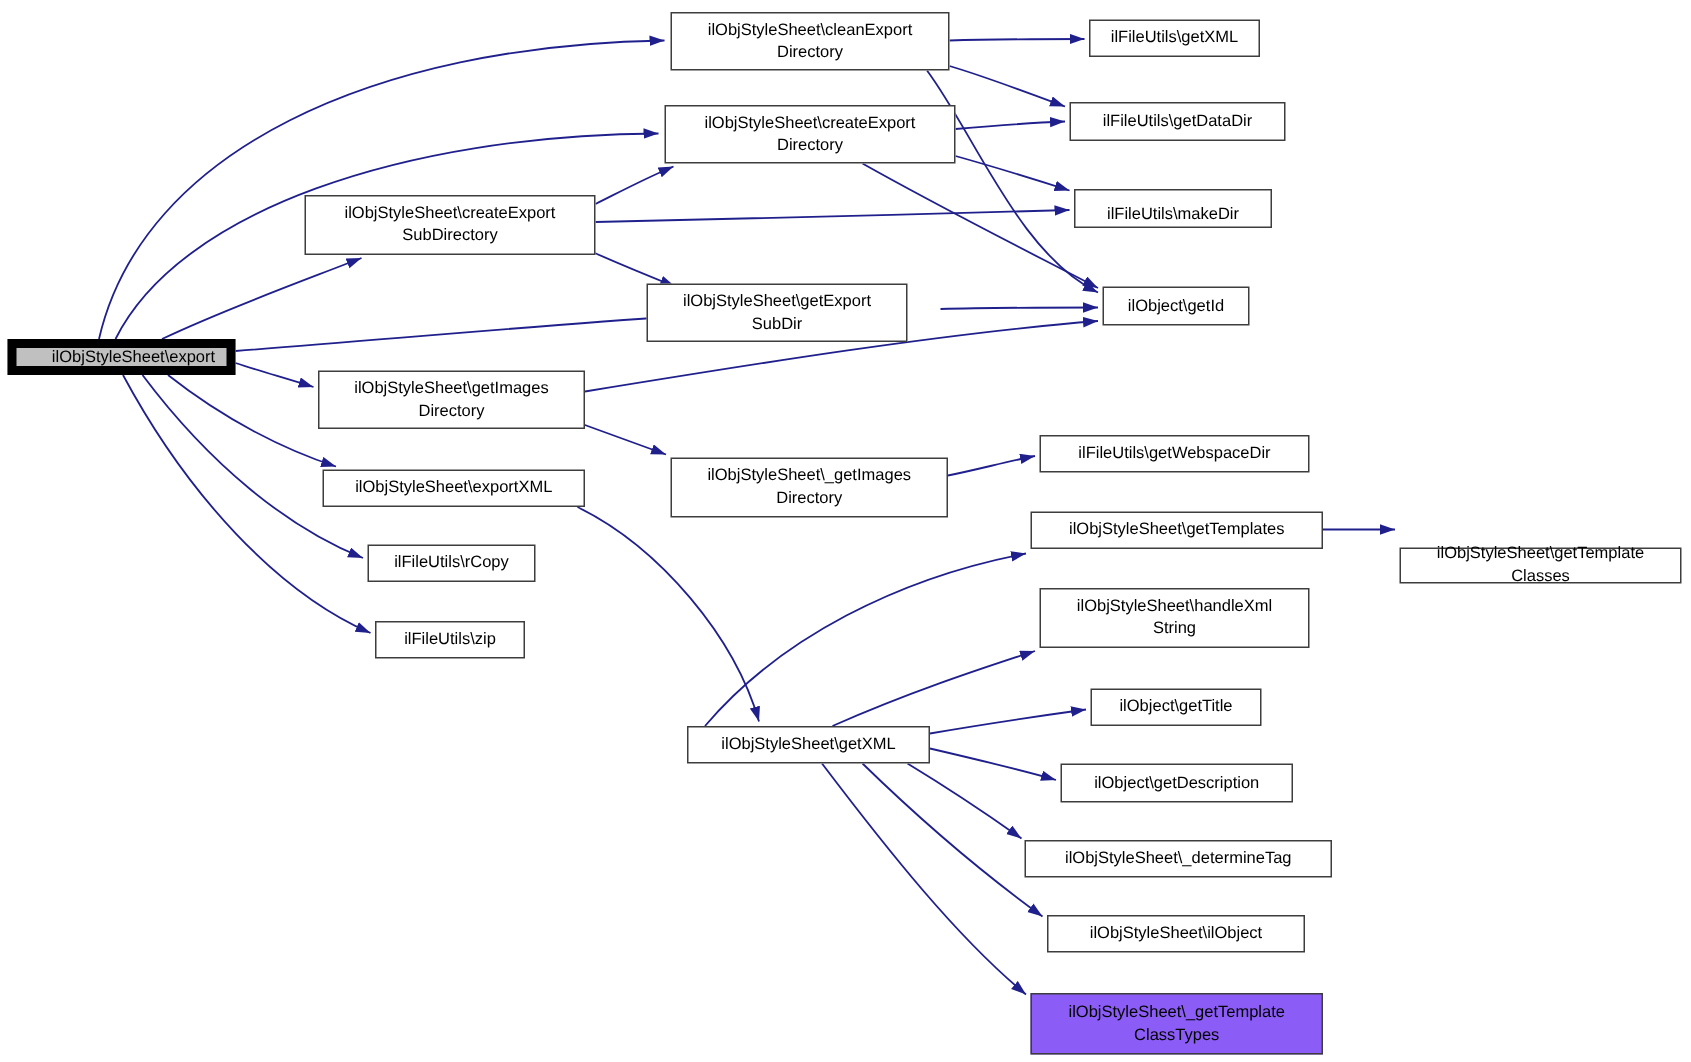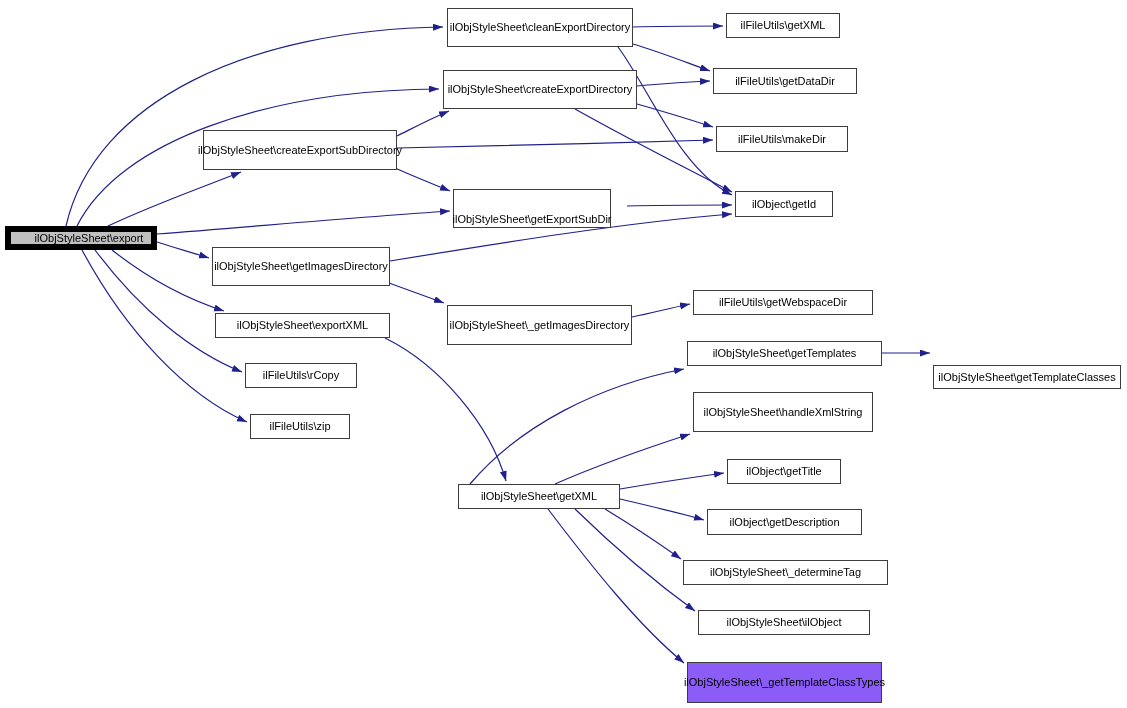--- a/index.html
+++ b/index.html
@@ -1,20 +1,20 @@
 <!DOCTYPE html>
 <html><head>
 <meta charset="utf-8">
 <style>
   html,body{margin:0;padding:0;background:#ffffff;}
   #stage{position:relative;width:1127px;height:708px;background:#ffffff;overflow:hidden;
          font-family:"Liberation Sans",sans-serif;}
   #edges{position:absolute;left:0;top:0;width:1127px;height:708px;}
   .node{position:absolute;box-sizing:border-box;border:1px solid #3d3d3d;background:#ffffff;
-        display:flex;flex-direction:row;justify-content:center;align-items:center;
+        display:flex;flex-direction:column;justify-content:center;align-items:center;
         font-size:11px;line-height:1.32;color:#000;text-align:center;white-space:nowrap;}
   .node.root{border:6px solid #4d7c0f;background:#c0c0c0;padding-left:16px;}
   .lbl{pointer-events:none;}
 </style>
 </head>
 <body>
 
 <div id="stage" style="background: rgb(255, 255, 255);">
   <svg id="edges" width="1127" height="708" viewBox="0 0 1127 708" xmlns="http://www.w3.org/2000/svg">
     <defs>
@@ -66,28 +66,28 @@
       <div class="node" style="left: 726px; top: 13px; width: 114px; height: 25px; background: rgb(255, 255, 255); border-color: rgb(61, 61, 61);">
         <div class="lbl">ilFileUtils\getXML</div>
       </div>
       <div class="node" style="left: 713px; top: 68px; width: 144px; height: 26px; background: rgb(255, 255, 255); border-color: rgb(61, 61, 61);">
         <div class="lbl">ilFileUtils\getDataDir</div>
       </div>
       <div class="node" style="left: 443px; top: 70px; width: 194px; height: 39px; background: rgb(255, 255, 255); border-color: rgb(61, 61, 61);">
         <div class="lbl">ilObjStyleSheet\createExport</div>
         <div class="lbl">Directory</div>
       </div>
-      <div class="node" style="left: 716px; top: 126px; width: 132px; height: 26px; background: rgb(255, 255, 255); border-color: rgb(61, 61, 61);">
+      <div class="node" style="left: 716px; top: 126px; width: 132px; height: 26px; background: rgb(255, 255, 255); border-color: rgb(61, 61, 61); justify-content: flex-end;">
         <div class="lbl">ilFileUtils\makeDir</div>
       </div>
       <div class="node" style="left: 203px; top: 130px; width: 194px; height: 40px; background: rgb(255, 255, 255); border-color: rgb(61, 61, 61);">
         <div class="lbl">ilObjStyleSheet\createExport</div>
         <div class="lbl">SubDirectory</div>
       </div>
-      <div class="node" style="left: 453px; top: 189px; width: 158px; height: 39px; background: rgb(255, 255, 255); border-color: rgb(61, 61, 61); align-items: flex-end;">
+      <div class="node" style="left: 431px; top: 189px; width: 174px; height: 39px; background: rgb(255, 255, 255); border-color: rgb(61, 61, 61);">
         <div class="lbl">ilObjStyleSheet\getExport</div>
         <div class="lbl">SubDir</div>
       </div>
       <div class="node" style="left: 735px; top: 191px; width: 98px; height: 26px; background: rgb(255, 255, 255); border-color: rgb(61, 61, 61); align-items: center;">
         <div class="lbl">ilObject\getId</div>
       </div>
       <div class="node" style="left: 212px; top: 247px; width: 178px; height: 39px; background: rgb(255, 255, 255); border-color: rgb(61, 61, 61);">
         <div class="lbl">ilObjStyleSheet\getImages</div>
         <div class="lbl">Directory</div>
       </div>

